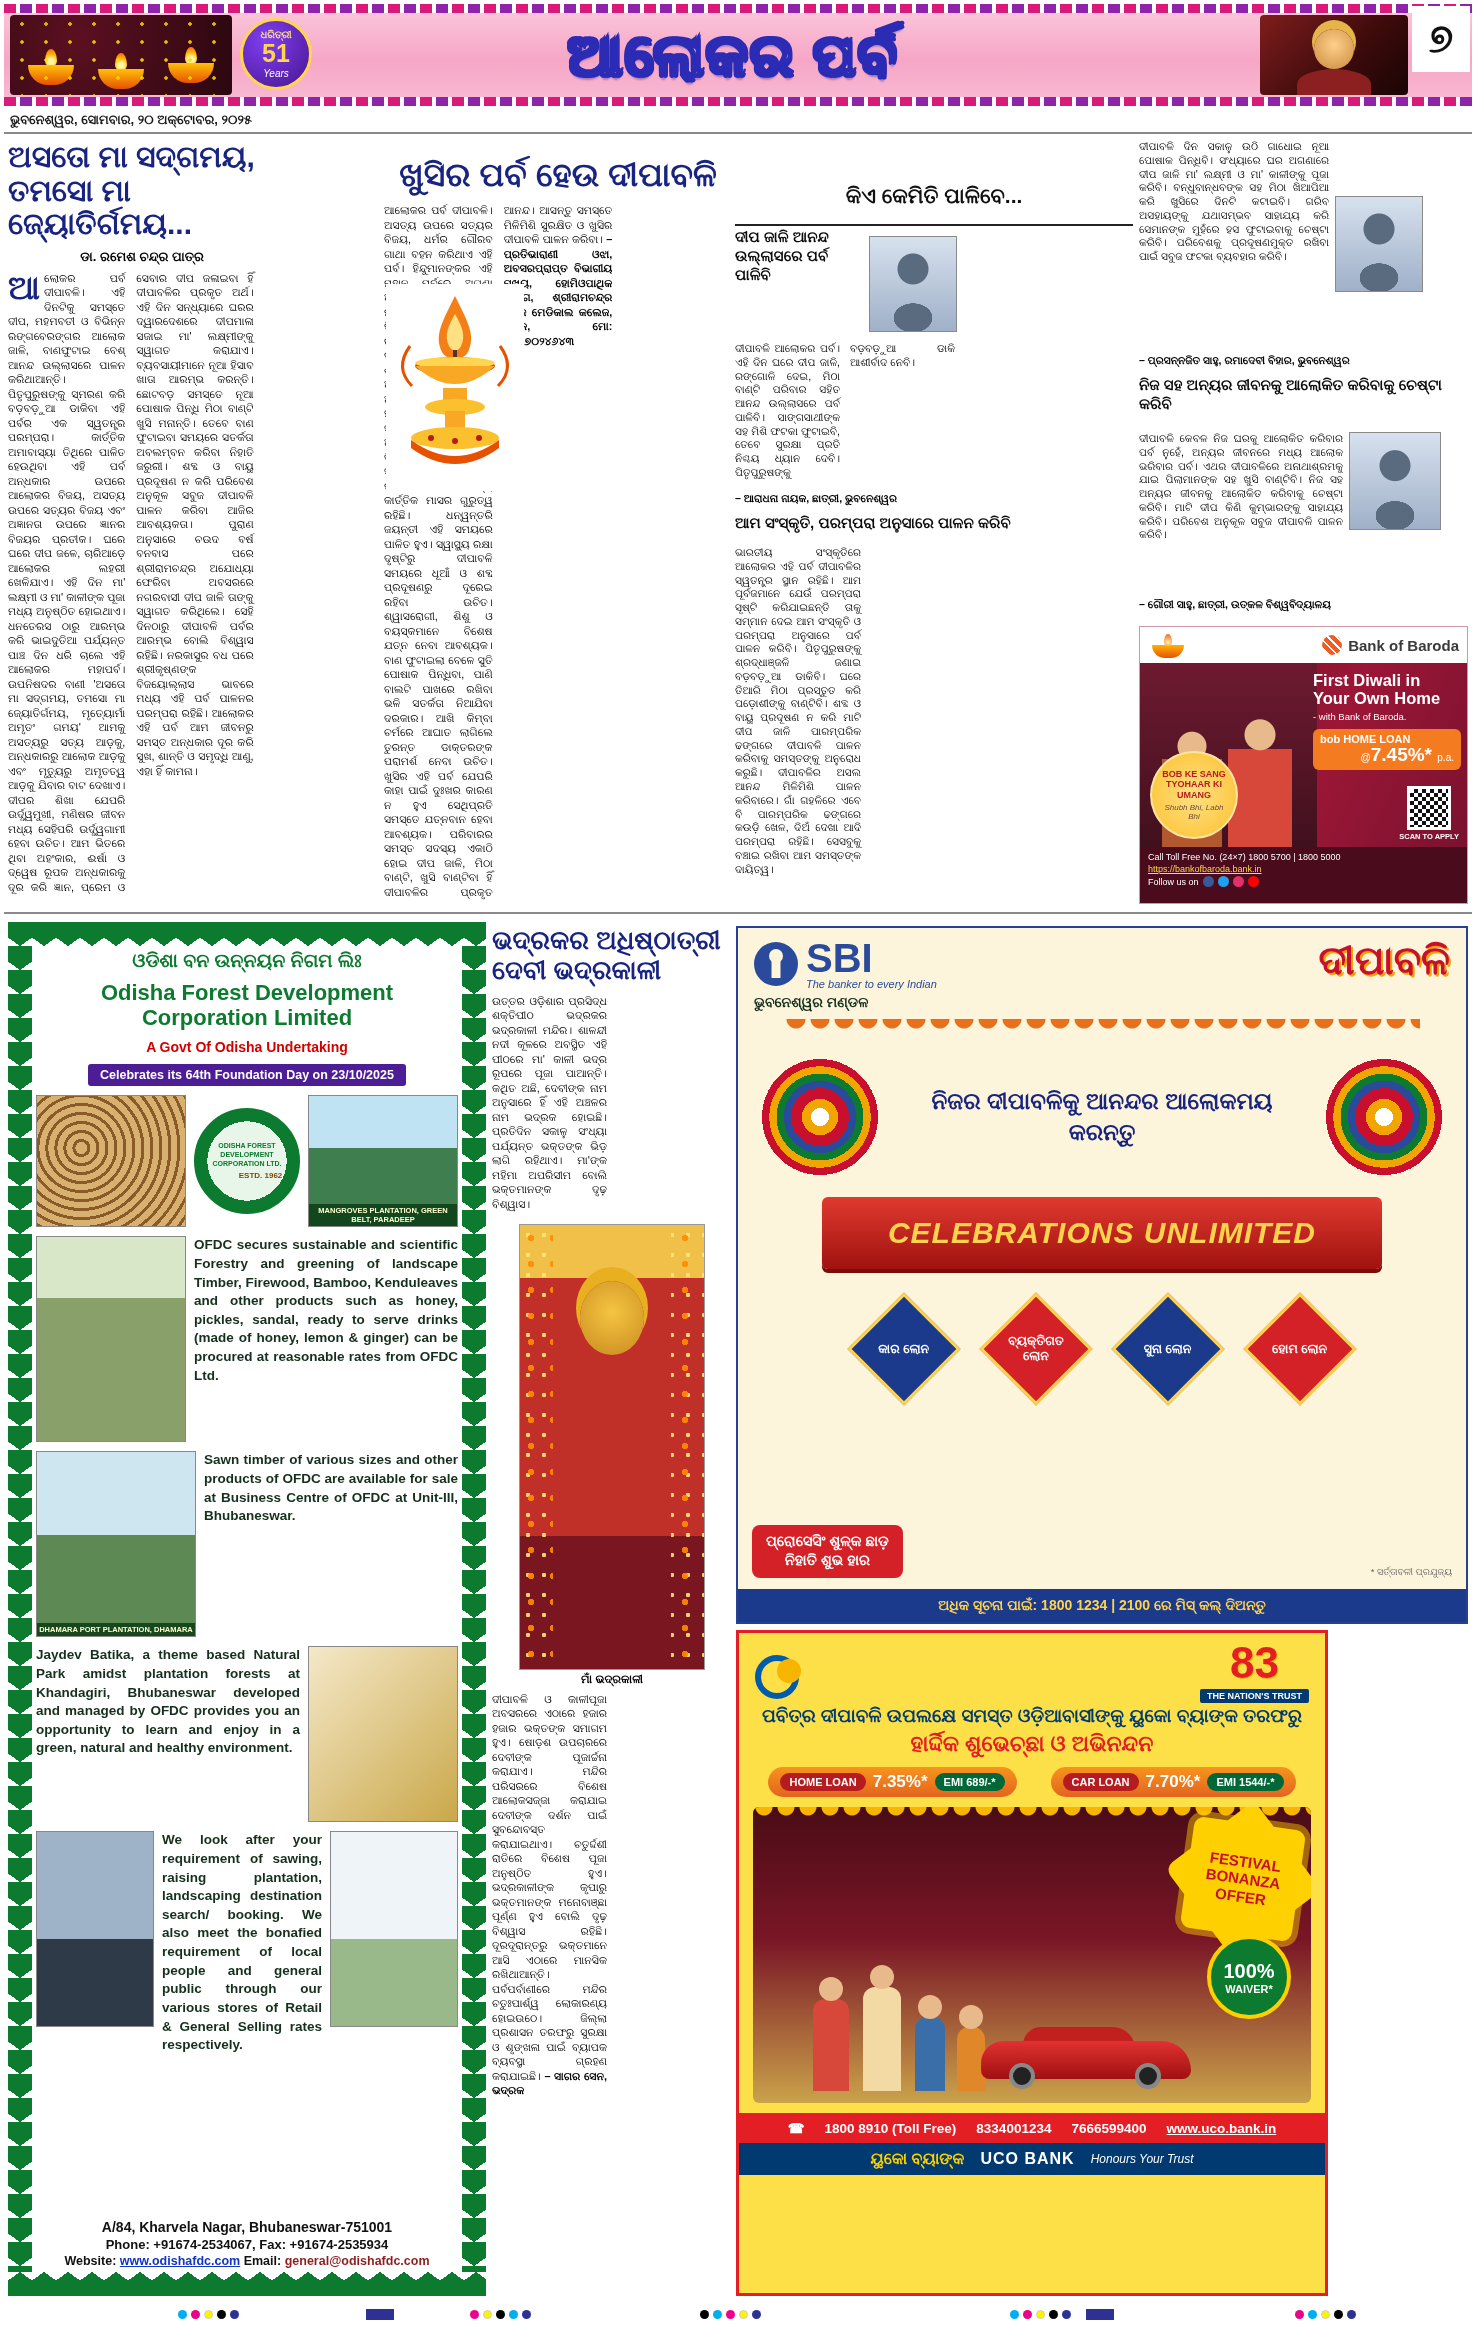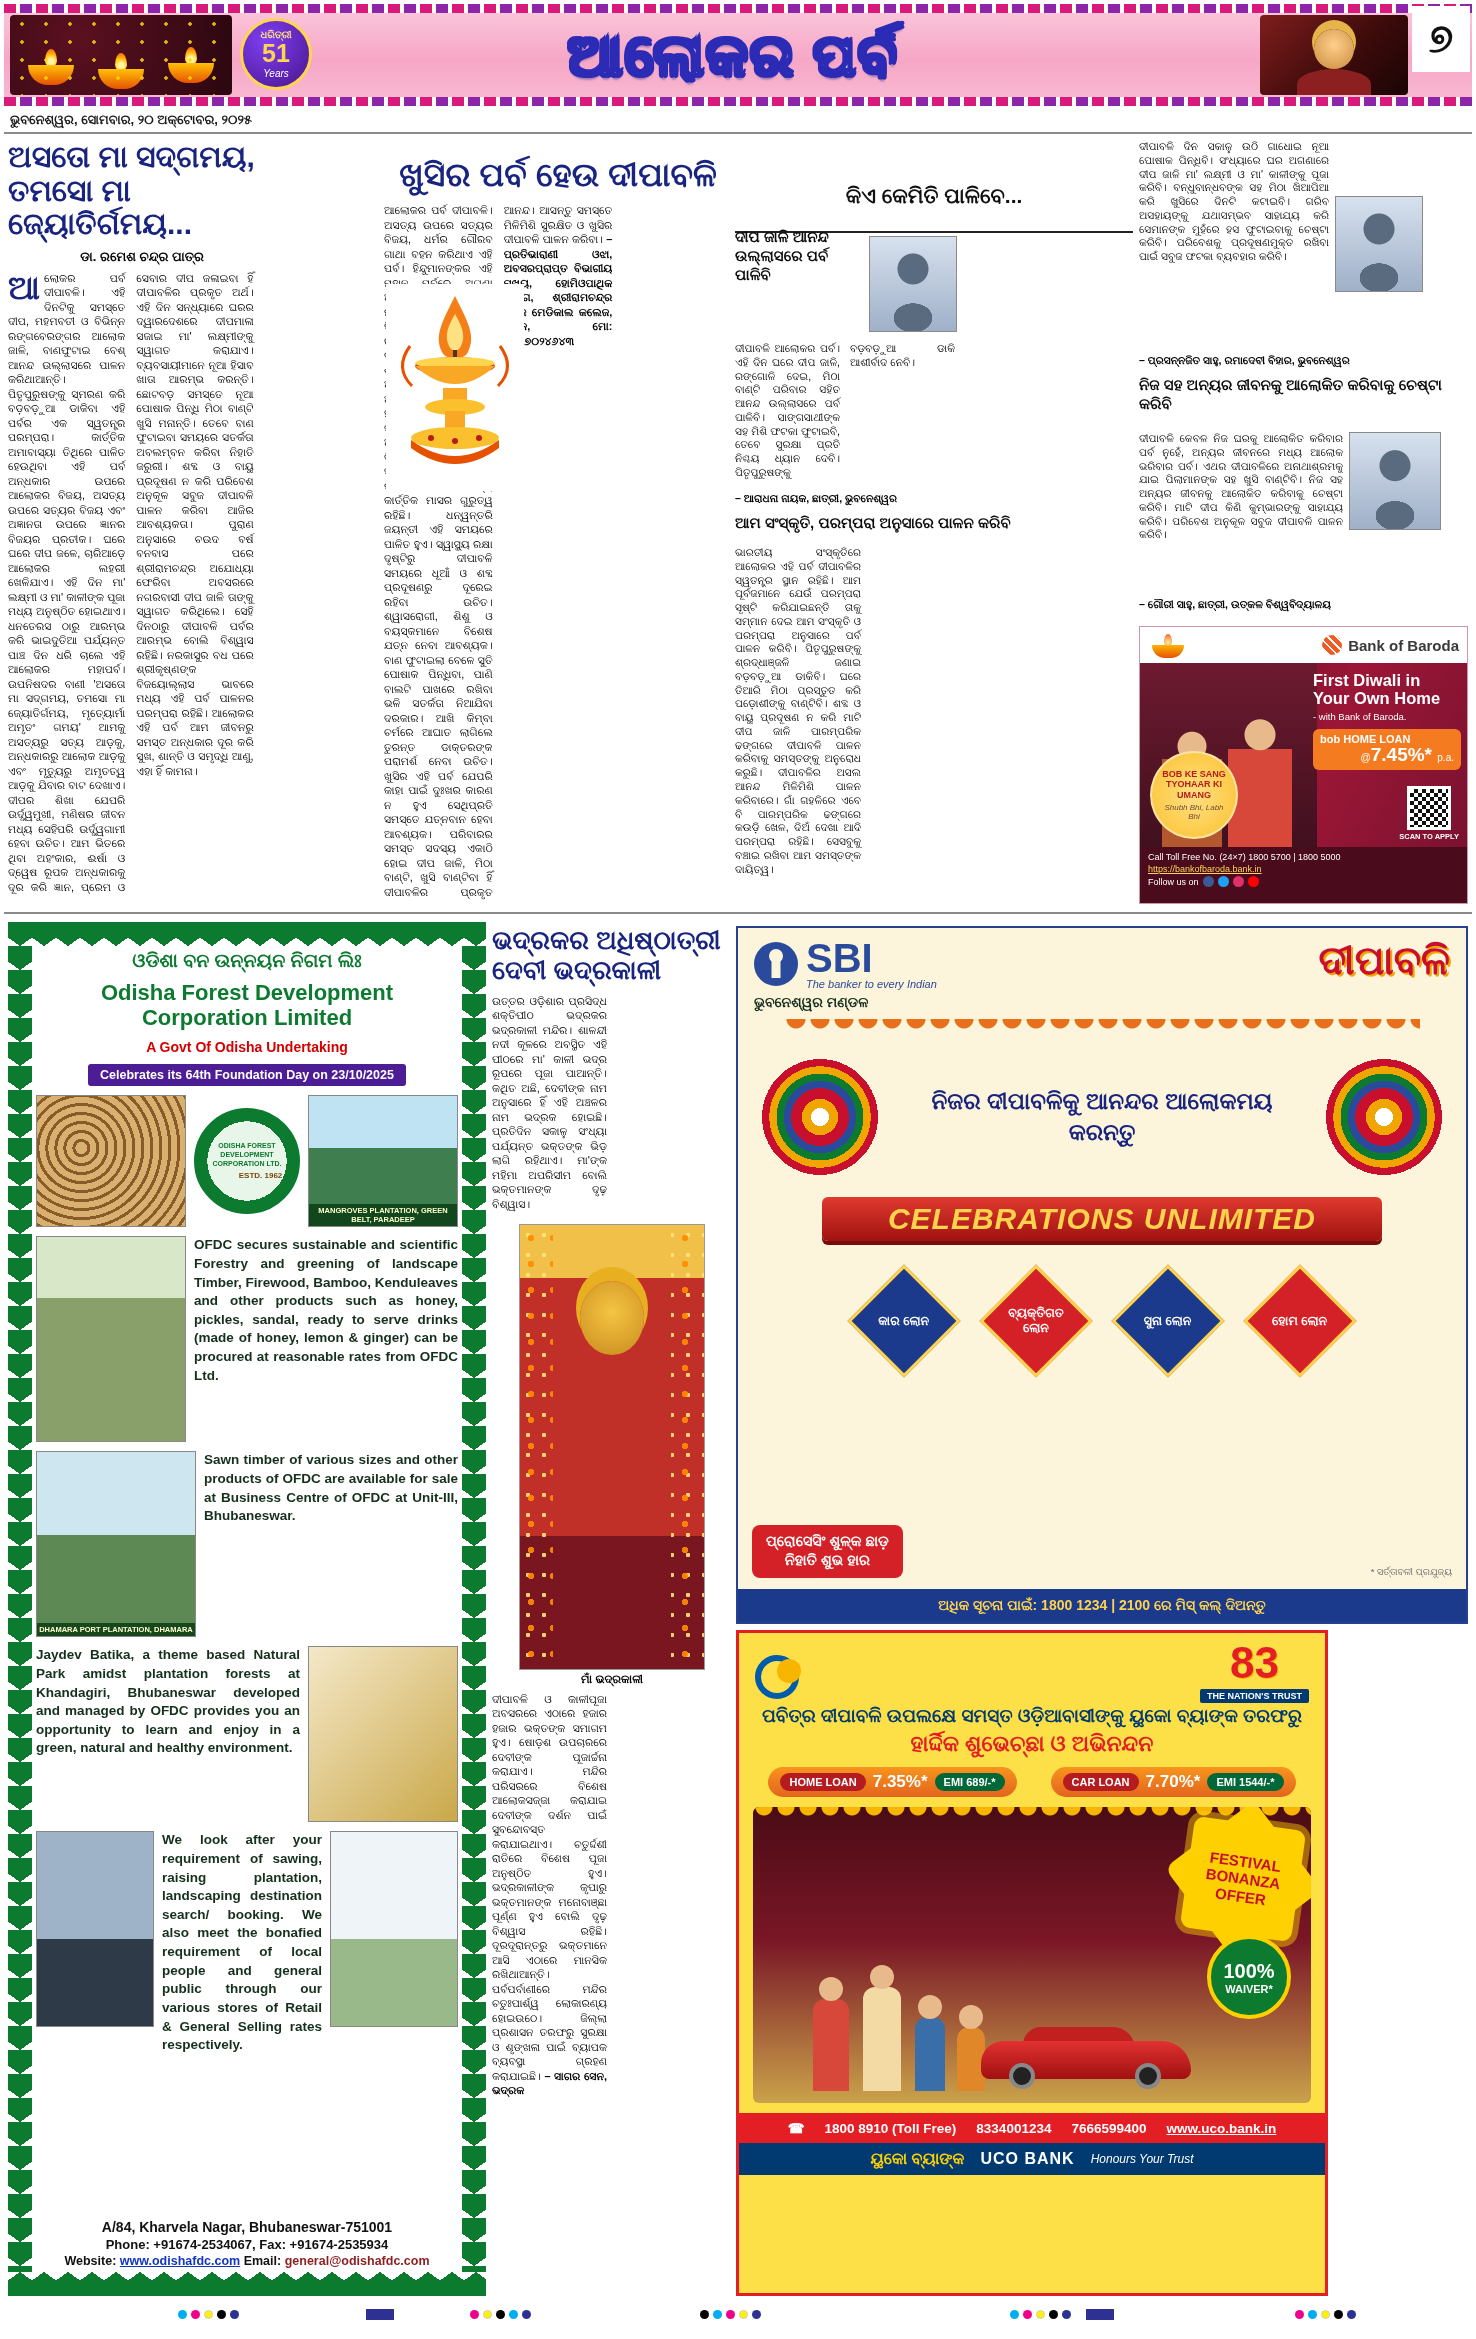--- a/index.html
+++ b/index.html
@@ -60,21 +60,21 @@
   .ac-head { font-size:33px; font-weight:bold; color:#18247f; text-align:center; }
   .ac-body { margin-top:8px; height:708px; column-count:3; column-gap:11px; column-fill:auto; overflow:hidden;
     font-size:10.9px; line-height:1.33; }
   .ac-attrib { font-weight:bold; }
   .ac-diya { position:absolute; left:2px; top:128px; width:138px; height:207px; background:#fff; z-index:3;
     display:flex; align-items:center; justify-content:center; }
 
   
   .voxpop { position:absolute; left:735px; top:140px; width:733px; height:764px; }
   .vp-header { position:absolute; left:0; top:44px; width:398px; text-align:center; font-size:21px; font-weight:bold;
-    color:#111; border-bottom:2.5px solid #222; padding-bottom:23px; }
+    color:#111; border-bottom:2.5px solid #222; padding-bottom:16px; }
   .vp-sub { font-size:15px; font-weight:bold; color:#0c0c0c; line-height:1.25; }
   .vp-q1-head { position:absolute; left:0; top:88px; width:130px; }
   .photo { background:linear-gradient(180deg,#d7e1ee,#9fb0c8); border:1px solid #8a8a8a; position:absolute; }
   .photo::after{content:"";position:absolute;inset:0;
     background-image:radial-gradient(circle at 50% 34%, #5a6b80 15px, transparent 16px),
       radial-gradient(ellipse 32px 24px at 50% 86%, #5a6b80 60%, transparent 61%);}
   .vp-photo1 { left:134px; top:96px; width:88px; height:96px; }
   .vp-photo2 { left:600px; top:56px; width:88px; height:96px; }
   .vp-photo3 { left:614px; top:292px; width:92px; height:98px; }
   .vp-body { font-size:10.6px; line-height:1.3; overflow:hidden; }
@@ -206,21 +206,21 @@
   .sbi-circle { font-size:14px; font-weight:bold; color:#14301c; }
   .sbi-diwali { font-size:40px; font-weight:bold; color:#c8102e; text-shadow:2px 2px 0 #f0a500; }
   .sbi-toran { height:22px; margin:8px 46px 0;
     background-image:radial-gradient(circle at 50% 0, #e8701a 9px, transparent 10px);
     background-size:24px 22px; background-repeat:repeat-x; }
   .sbi-mid { display:flex; align-items:center; justify-content:center; gap:28px; margin-top:12px; }
   .sbi-rangoli { width:128px; height:128px; border-radius:50%;
     background:radial-gradient(circle, #fff 10%, #f0a500 10% 20%, #c8102e 20% 32%, #2a4b9b 32% 40%, #0c7a2f 40% 48%, #f0a500 48% 56%, #c8102e 56% 64%, transparent 64%); }
   .sbi-msg { font-size:23px; font-weight:bold; color:#18247f; text-align:center; width:380px; line-height:1.35; }
   .sbi-banner { margin:16px auto 0; width:560px; background:linear-gradient(180deg,#e03a2f,#a01210);
-    color:#ffd34d; font-size:30px; font-weight:bold; font-style:italic; text-align:center; padding:5px 0;
+    color:#ffd34d; font-size:30px; font-weight:bold; font-style:italic; text-align:center; padding:19px 0;
     border-radius:6px; box-shadow:0 4px 0 #7a0c0a; letter-spacing:1px; }
   .sbi-diamonds { display:flex; justify-content:center; gap:52px; margin-top:40px; }
   .dia { width:80px; height:80px; transform:rotate(45deg); display:flex; align-items:center; justify-content:center;
     border:3px solid #ffd34d; }
   .dia span { transform:rotate(-45deg); color:#fff; font-weight:bold; font-size:12.5px; text-align:center; line-height:1.2; width:90px; }
   .dia.navy{background:#1b3a8c}.dia.red{background:#d42027}
   .sbi-bottomrow { position:absolute; left:14px; right:14px; bottom:44px; display:flex; justify-content:space-between; align-items:flex-end; }
   .sbi-offer { background:#d42027; color:#fff; font-weight:bold; text-align:center; padding:7px 14px;
     border-radius:8px; font-size:14.5px; line-height:1.35; }
   .sbi-terms { font-size:9.5px; color:#666; }

